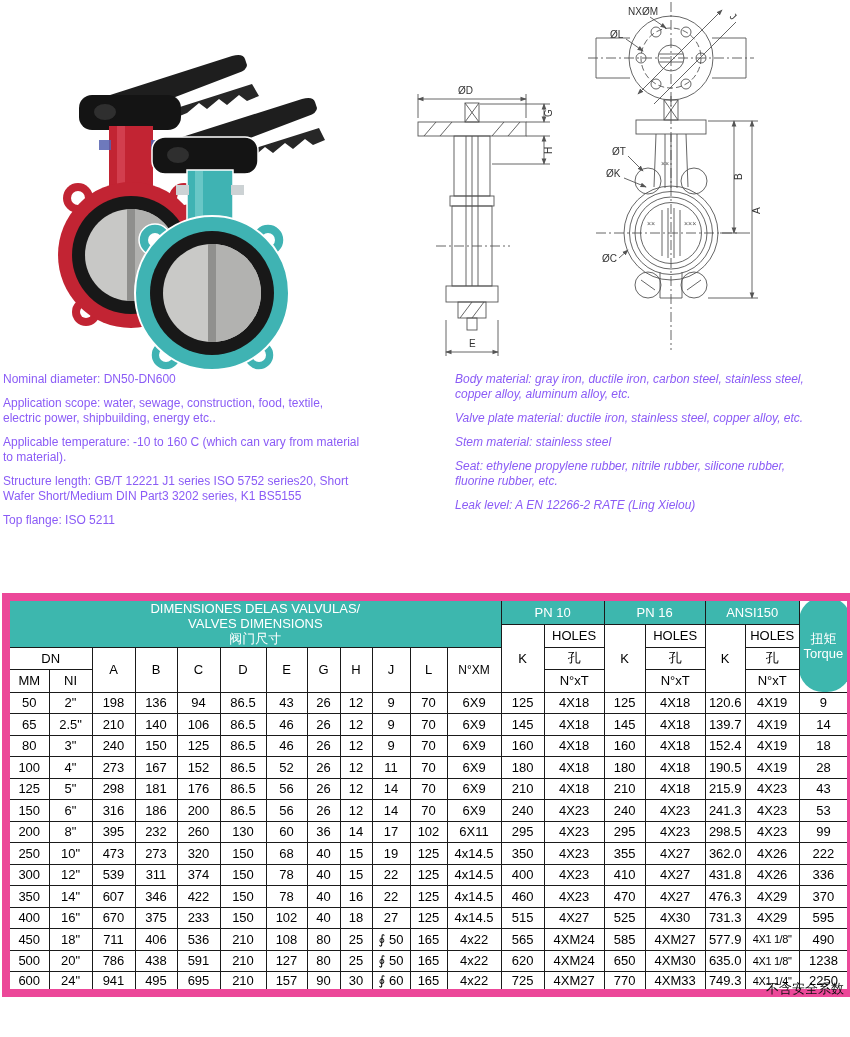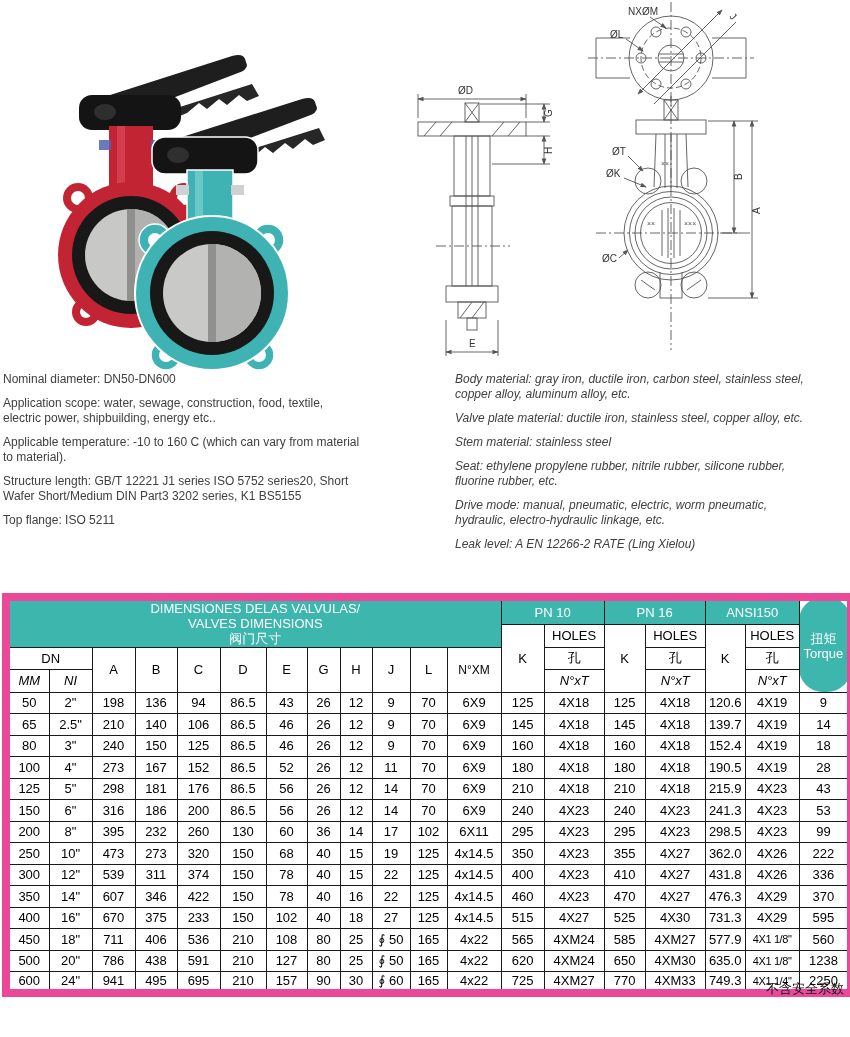--- a/index.html
+++ b/index.html
@@ -2,39 +2,39 @@
 <html><head>
 <meta charset="utf-8">
 <style>
   * { margin:0; padding:0; box-sizing:border-box; }
   html,body { width:850px; height:1037px; }
   body { background:#ffffff; font-family:"Liberation Sans", sans-serif; position:relative; overflow:hidden; color:#1c1c1c; }
 
   .photo   { position:absolute; left:6px;  top:40px; }
   .drawing { position:absolute; left:398px; top:0; }
 
-  .specs { position:absolute; top:372px; font-size:12px; line-height:15px; color:#404040; }
+  .specs { position:absolute; top:372px; font-size:12px; line-height:15px; color:#8b5cf6; }
   .specs p { white-space:pre-line; margin-bottom:9px; }
   .specs-left  { left:3px;  width:448px; }
   .specs-right { left:455px; width:394px;font-style:italic; }
 
   #dims-table { position:absolute; left:2px; top:593px; width:845px;
                 border-collapse:collapse; table-layout:fixed;
                 border:8px solid #ec4899; }
   #dims-table th, #dims-table td { border:1px solid #1a1a1a; text-align:center;
                 vertical-align:middle; padding:0; font-weight:normal;
                 overflow:hidden; white-space:nowrap; }
   #dims-table thead th { font-size:13px; color:#000; }
   .teal { background:#3db7ae; color:#fff !important; }
   .title-cell { font-size:12.5px; line-height:15px; }
   .title-cell span { display:block; }
   tr.hr1 th { height:27px; }
   tr.hr2 th { height:23px; }
   tr.hr3 th { height:22px; }
-  tr.hr4 th { height:23px;font-style:italic; }
+  tr.hr4 th { height:23px; }
   th.small  { font-size:10px; }
   th.cjk    { font-size:11px; }
   th.sub    { font-size:11px; }
   th.torque-cell { font-size:12.5px; font-weight:bold; line-height:15px;border-radius:24px; }
   #dims-table tbody td { height:21.5px; font-size:13px; color:#000; }
   #dims-table tbody td.tight { font-size:11px; letter-spacing:-0.4px; }
 
   .footer-note { position:absolute; top:980px; right:6px; font-size:13px; color:#111; }
 
   svg text { font-family:"Liberation Sans", sans-serif; }
@@ -221,22 +221,20 @@
 Wafer Short/Medium DIN Part3 3202 series, K1 BS5155</p>
   <p>Top flange: ISO 5211</p>
 </div>
 <div class="specs specs-right">
   <p>Body material: gray iron, ductile iron, carbon steel, stainless steel,
 copper alloy, aluminum alloy, etc.</p>
   <p>Valve plate material: ductile iron, stainless steel, copper alloy, etc.</p>
   <p>Stem material: stainless steel</p>
   <p>Seat: ethylene propylene rubber, nitrile rubber, silicone rubber,
 fluorine rubber, etc.</p>
-  <p>Drive mode: manual, pneumatic, electric, worm pneumatic,
-hydraulic, electro-hydraulic linkage, etc.</p>
   <p>Leak level: A EN 12266-2 RATE (Ling Xielou)</p>
 </div>
 
 <table id="dims-table">
   <colgroup>
     <col style="width:43px">
       <col style="width:43px">
       <col style="width:43px">
       <col style="width:42px">
     <col style="width:43px">
@@ -546,21 +544,21 @@
         <td>25</td>
         <td>∮ 50</td>
         <td>165</td>
         <td>4x22</td>
         <td>565</td>
         <td>4XM24</td>
         <td>585</td>
         <td>4XM27</td>
         <td>577.9</td>
         <td class="tight">4X1 1/8"</td>
-        <td>560</td>
+        <td>490</td>
       </tr>
       <tr>
         <td>500</td>
         <td>20"</td>
         <td>786</td>
         <td>438</td>
         <td>591</td>
         <td>210</td>
         <td>127</td>
         <td>80</td>

